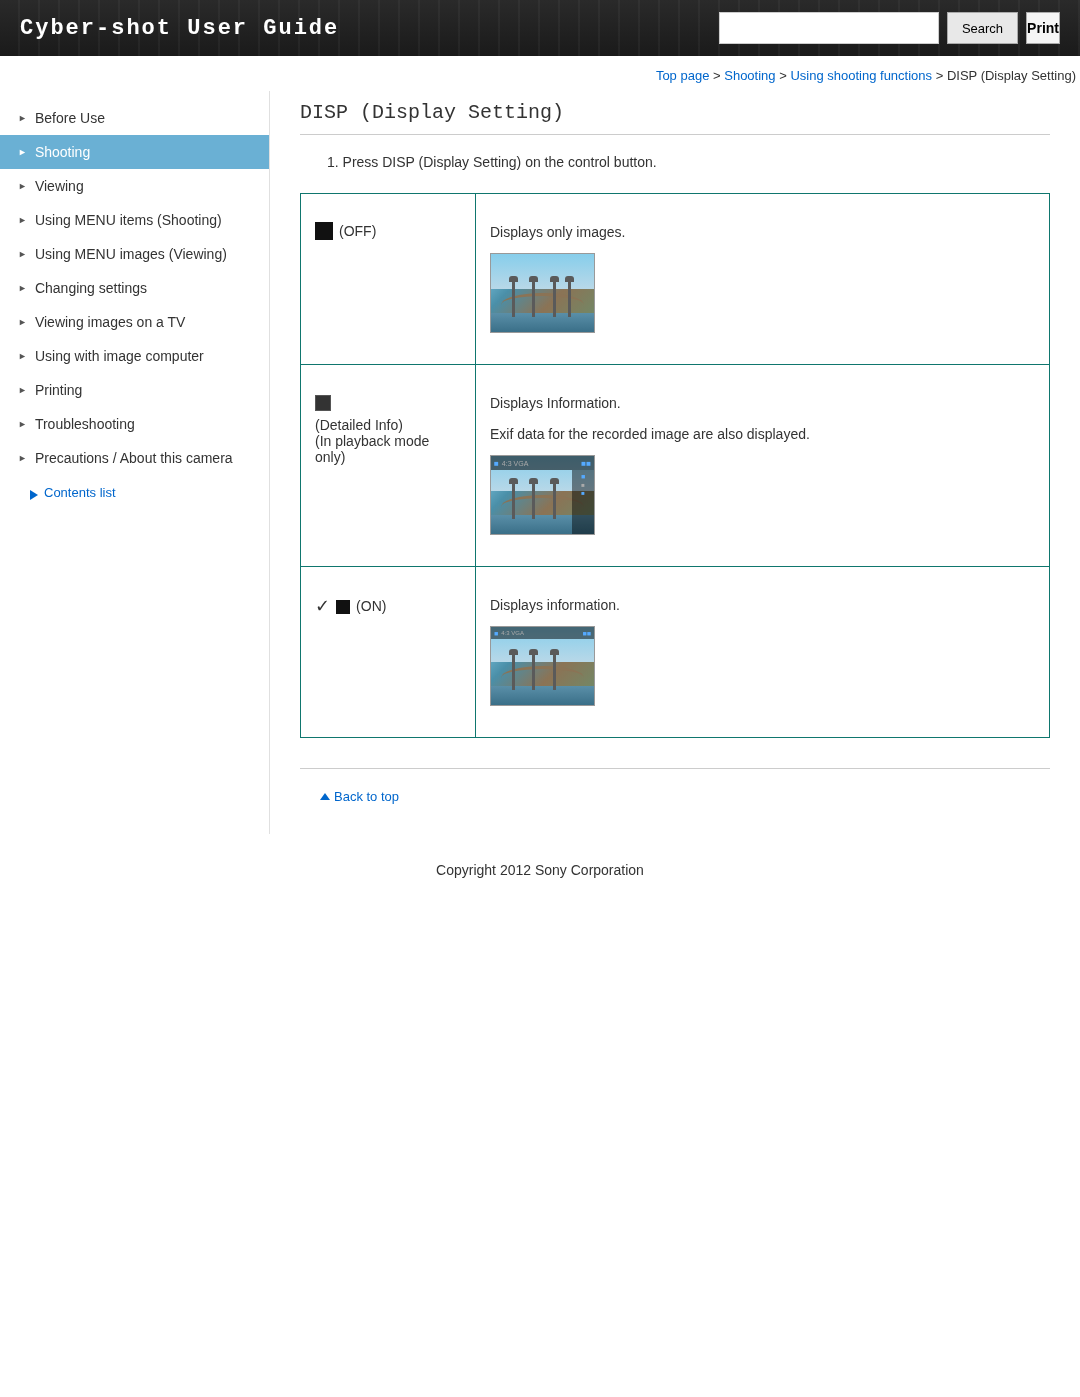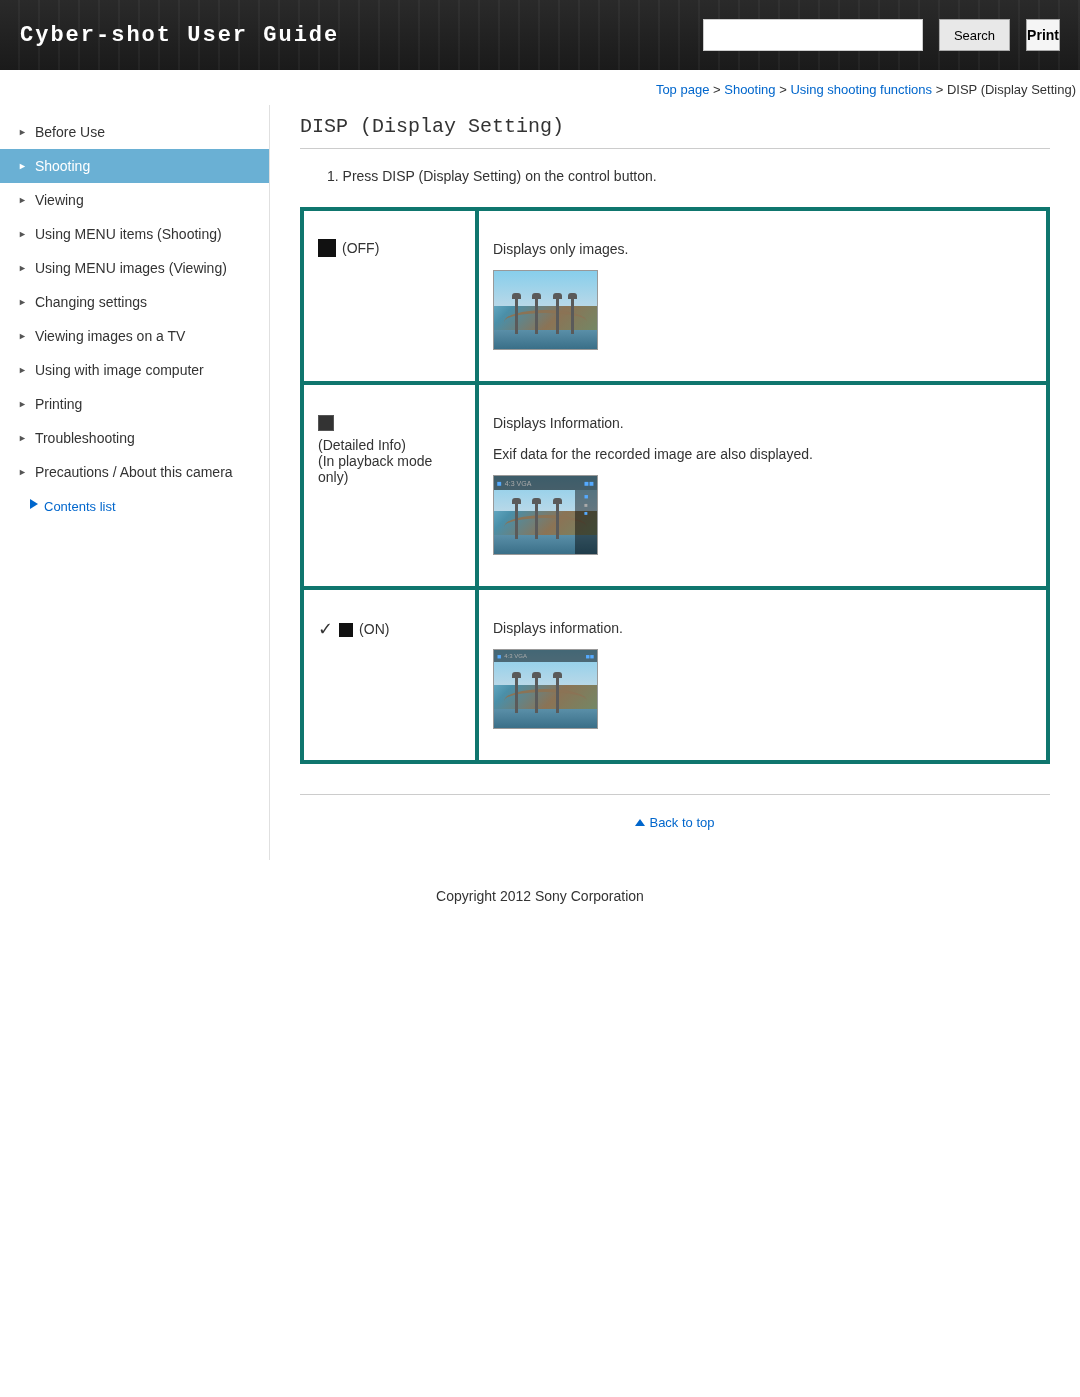--- a/index.html
+++ b/index.html
@@ -1,21 +1,21 @@
 <!DOCTYPE html>
 <html><head>
   <meta charset="utf-8">
   <style>
     * { margin: 0; padding: 0; box-sizing: border-box; }
     body { font-family: Arial, sans-serif; font-size: 14px; background: #fff; color: #333; width: 1080px; min-height: 1397px; }
 
     
     .header {
       background: linear-gradient(to bottom, #2a2a2a, #1a1a1a);
-      height: 70px;
+      height: 56px;
       display: flex;
       align-items: center;
       padding: 0 20px;
       position: relative;
     }
     .header-stripe-bg {
       position: absolute;
       top: 0; left: 0; right: 0; bottom: 0;
       background-image: repeating-linear-gradient(
         90deg,
@@ -31,21 +31,21 @@
       font-size: 22px;
       font-weight: bold;
       letter-spacing: 2px;
       z-index: 1;
     }
     .header-right {
       position: absolute;
       right: 20px;
       display: flex;
       align-items: center;
-      gap: 16px;
+      gap: 8px;
       z-index: 1;
     }
     .search-input {
       width: 220px;
       height: 32px;
       border: 1px solid #ccc;
       padding: 0 8px;
       font-size: 13px;
       background: #fff;
     }
@@ -105,21 +105,21 @@
       color: #fff;
     }
     .sidebar-arrow {
       font-size: 9px;
       margin-right: 8px;
       color: #555;
     }
     .sidebar-item.active .sidebar-arrow { color: #fff; }
     .sidebar-contents-link {
       display: flex;
-      align-items: flex-start;
+      align-items: flex-end;
       padding: 10px 14px 10px 30px;
       color: #0066cc;
       font-size: 13px;
       cursor: pointer;
       text-decoration: none;
     }
     .arrow-right {
       display: inline-block;
       width: 0;
       height: 0;
@@ -154,21 +154,21 @@
     }
 
     
     .disp-table {
       width: 100%;
       border-collapse: collapse;
       border: 1px solid #aaa;
       margin-bottom: 30px;
     }
     .disp-table td {
-      border: 4px solid #0f766e;
+      border: 1px solid #0f766e;
       padding: 28px 14px;
       vertical-align: top;
     }
     .cell-left {
       width: 175px;
       vertical-align: middle;
     }
     .cell-right {
       vertical-align: top;
     }
@@ -258,21 +258,21 @@
     }
 
     
     .footer-divider {
       border: none;
       border-top: 1px solid #ccc;
       margin: 20px 0 10px 0;
     }
     .footer-bar {
       display: flex;
-      justify-content: center;
+      justify-content: flex-start;
       align-items: center;
       padding: 10px 20px;
     }
     .back-to-top {
       color: #0066cc;
       font-size: 13px;
       text-decoration: none;
       display: flex;
       align-items: center;
       gap: 4px;

